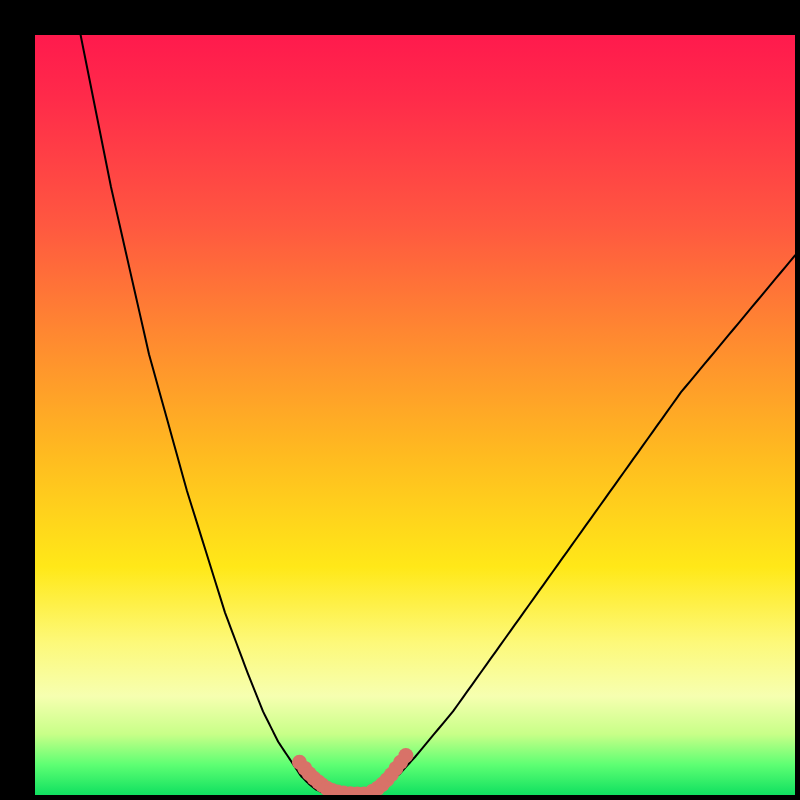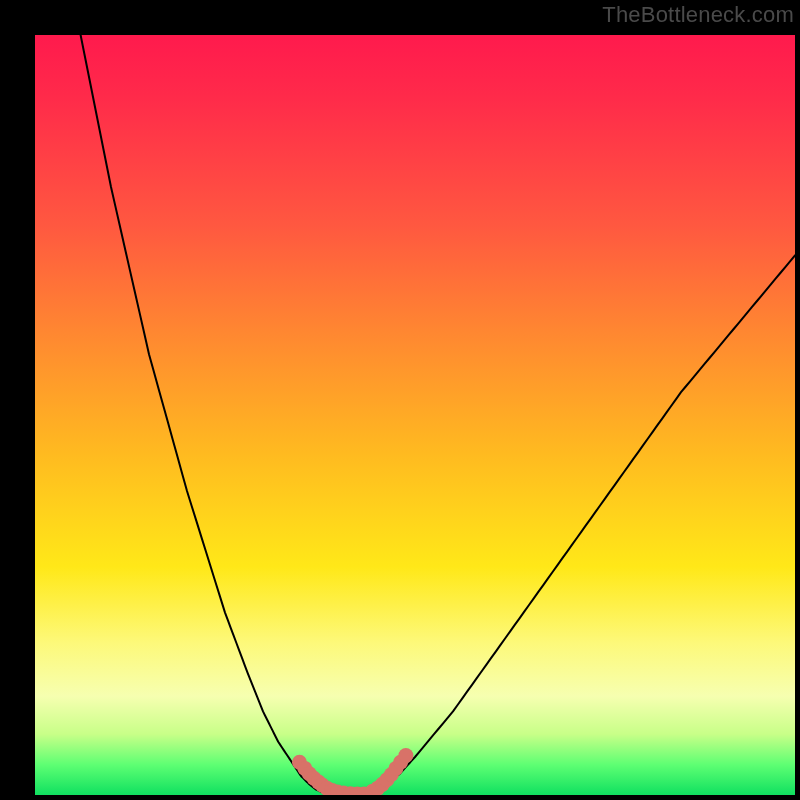--- a/index.html
+++ b/index.html
@@ -60,21 +60,20 @@
     inset: 0;
     width: 100%;
     height: 100%;
     overflow: visible;
   }
 </style>
 </head>
 <body>
 
 <div class="outer">
-  <div class="watermark">TheBottleneck.com</div>
   <div class="plot-area">
     <div class="gradient-bg"></div>
     <svg class="curves" viewBox="0 0 760 760" preserveAspectRatio="none">
       <g id="black-curve-group">
           <path d="M 45.6 0 L 49.4 19 L 53.2 38 L 57 57 L 60.800000000000004 76 L 64.60000000000001 95 L 68.39999999999999 114 L 72.2 133 L 76 152 L 80.75 172.89999999999998 L 85.5 193.79999999999995 L 90.25 214.69999999999993 L 95 235.60000000000002 L 99.75 256.5 L 104.50000000000001 277.4 L 109.24999999999999 298.29999999999995 L 114 319.20000000000005 L 118.75 336.3 L 123.5 353.4 L 128.25 370.50000000000006 L 133 387.6 L 137.75 404.7 L 142.5 421.8 L 147.25 438.90000000000003 L 152 456 L 156.75 471.2 L 161.5 486.40000000000003 L 166.25 501.59999999999997 L 171 516.8 L 175.75 532 L 180.5 547.2 L 185.25 562.4 L 190 577.6 L 192.85 585.2 L 195.70000000000002 592.8 L 198.54999999999998 600.4 L 201.4 608 L 204.25 615.6 L 207.10000000000002 623.2 L 209.95 630.8 L 212.8 638.4 L 214.7 643.15 L 216.6 647.9 L 218.49999999999997 652.65 L 220.39999999999998 657.4 L 222.29999999999998 662.15 L 224.2 666.9 L 226.1 671.65 L 228 676.4 L 229.9 680.2 L 231.79999999999998 684 L 233.7 687.8 L 235.6 691.6 L 237.5 695.4 L 239.4 699.2 L 241.3 703 L 243.20000000000002 706.8 L 245.1 709.65 L 247 712.5 L 248.9 715.35 L 250.8 718.2 L 252.70000000000002 721.05 L 254.60000000000002 723.9 L 256.5 726.75 L 258.40000000000003 729.6 L 259.35 731.025 L 260.3 732.45 L 261.25 733.875 L 262.2 735.3 L 263.15 736.725 L 264.09999999999997 738.15 L 265.05 739.575 L 266 741 L 266.95 741.95 L 267.9 742.9 L 268.85 743.85 L 269.8 744.8 L 270.75 745.75 L 271.7 746.7 L 272.65000000000003 747.65 L 273.59999999999997 748.6 L 274.55 749.36 L 275.5 750.12 L 276.45 750.88 L 277.4 751.64 L 278.35 752.4 L 279.3 753.16 L 280.25 753.92 L 281.2 754.68 L 282.15000000000003 755.06 L 283.1 755.44 L 284.05 755.82 L 285 756.2 L 285.95 756.58 L 286.9 756.96 L 287.84999999999997 757.34 L 288.8 757.72 L 288.8 757.72 L 288.8 757.72 L 288.8 757.72 L 288.8 757.72 L 288.8 757.72 L 288.8 757.72 L 288.8 757.72 L 288.8 757.72 L 290.7 757.91 L 292.6 758.1 L 294.5 758.29 L 296.40000000000003 758.48 L 298.3 758.67 L 300.2 758.86 L 302.1 759.05 L 304 759.24 L 305.90000000000003 759.24 L 307.8 759.24 L 309.7 759.24 L 311.59999999999997 759.24 L 313.5 759.24 L 315.4 759.24 L 317.3 759.24 L 319.2 759.24 L 321.09999999999997 759.05 L 323 758.86 L 324.9 758.67 L 326.8 758.48 L 328.7 758.29 L 330.6 758.1 L 332.5 757.91 L 334.4 757.72 L 334.4 757.72 L 334.4 757.72 L 334.4 757.72 L 334.4 757.72 L 334.4 757.72 L 334.4 757.72 L 334.4 757.72 L 334.4 757.72 L 335.34999999999997 757.34 L 336.3 756.96 L 337.25 756.58 L 338.2 756.2 L 339.15 755.82 L 340.1 755.44 L 341.05 755.06 L 342 754.68 L 342.95 754.11 L 343.90000000000003 753.54 L 344.84999999999997 752.97 L 345.8 752.4 L 346.75 751.83 L 347.7 751.26 L 348.65 750.69 L 349.6 750.12 L 351.5 748.695 L 353.40000000000003 747.27 L 355.3 745.845 L 357.2 744.42 L 359.09999999999997 742.995 L 361 741.57 L 362.9 740.145 L 364.8 738.72 L 366.7 736.63 L 368.59999999999997 734.54 L 370.5 732.45 L 372.4 730.36 L 374.3 728.27 L 376.2 726.18 L 378.1 724.09 L 380 722 L 384.75 716.3 L 389.49999999999994 710.6 L 394.25000000000006 704.9 L 399 699.2 L 403.75 693.5 L 408.5 687.8 L 413.24999999999994 682.1 L 418.00000000000006 676.4 L 422.75 669.75 L 427.5 663.1 L 432.25 656.45 L 436.99999999999994 649.8 L 441.75000000000006 643.15 L 446.5 636.5 L 451.25 629.85 L 456 623.2 L 460.74999999999994 616.55 L 465.50000000000006 609.9 L 470.25 603.25 L 475 596.6 L 479.75 589.95 L 484.49999999999994 583.3 L 489.25000000000006 576.65 L 494 570 L 498.75 563.35 L 503.5 556.7 L 508.24999999999994 550.05 L 513 543.4 L 517.75 536.75 L 522.5 530.1 L 527.25 523.45 L 532 516.8 L 536.75 510.15 L 541.5 503.5 L 546.25 496.85 L 551 490.2 L 555.75 483.55 L 560.5 476.9 L 565.25 470.25 L 570 463.59999999999997 L 574.75 456.95 L 579.5 450.3 L 584.25 443.65 L 589 437 L 593.75 430.34999999999997 L 598.5 423.7 L 603.25 417.05 L 608 410.4 L 612.75 403.75 L 617.5 397.1 L 622.25 390.45 L 627 383.8 L 631.75 377.15 L 636.5 370.50000000000006 L 641.25 363.85 L 646 357.2 L 650.75 351.5 L 655.5 345.79999999999995 L 660.25 340.1 L 665 334.4 L 669.75 328.7 L 674.5 323.00000000000006 L 679.25 317.3 L 684 311.6 L 688.75 305.9 L 693.5 300.2 L 698.25 294.49999999999994 L 703 288.8 L 707.75 283.1 L 712.5 277.4 L 717.25 271.70000000000005 L 722 266 L 726.75 260.3 L 731.5 254.59999999999997 L 736.25 248.90000000000003 L 741 243.19999999999993 L 745.75 237.5 L 750.5 231.80000000000007 L 755.25 226.10000000000002 L 760 220.39999999999998" fill="none" stroke="#000000" stroke-width="2" stroke-linecap="round" stroke-linejoin="round"></path>
         </g>
       <g id="dot-group">
           <circle cx="264.47999999999996" cy="727.32" r="7.5" fill="#d87268"></circle>
           <circle cx="269.8" cy="733.4" r="7.5" fill="#d87268"></circle>
           <circle cx="274.36" cy="738.72" r="7.5" fill="#d87268"></circle>

